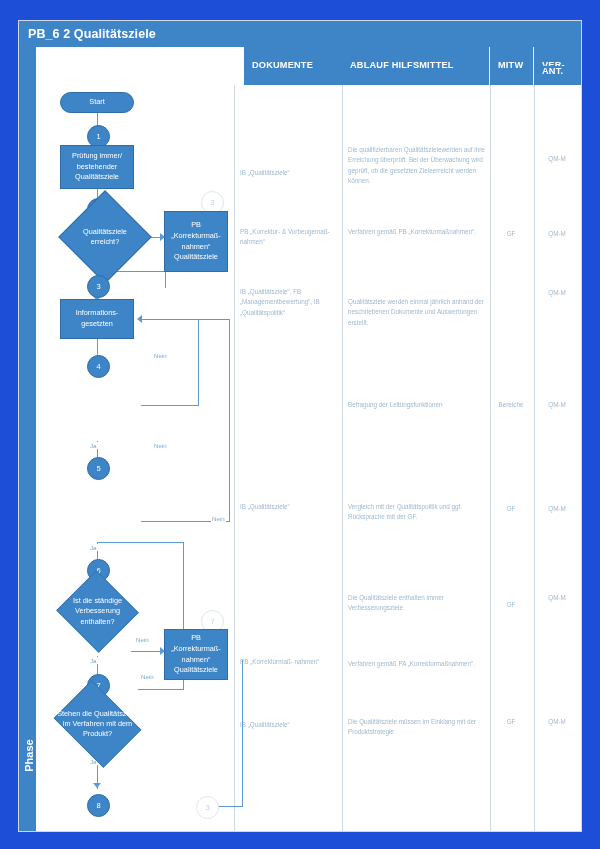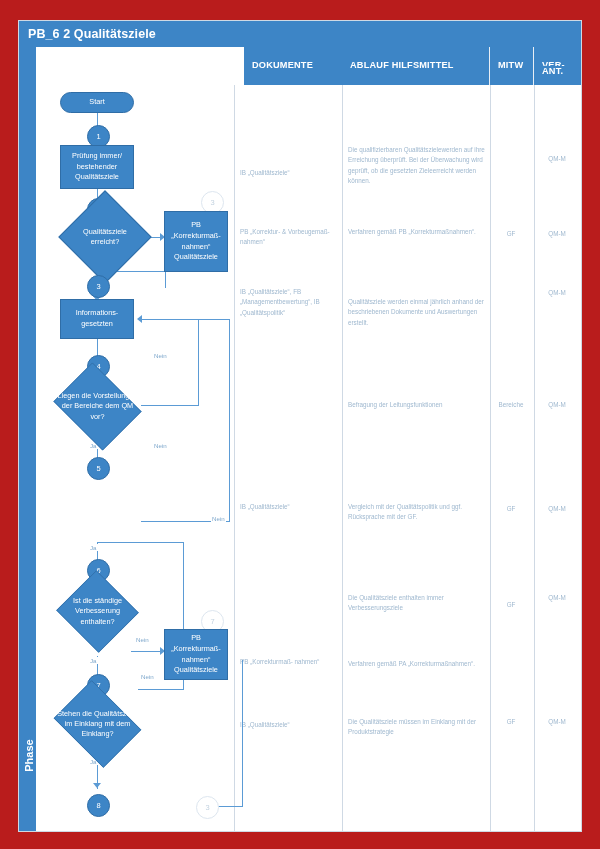--- a/index.html
+++ b/index.html
@@ -1,18 +1,18 @@
 <!DOCTYPE html>
 <html><head>
 <meta charset="utf-8">
 <style>
   html,body{margin:0;padding:0;background:#ffffff;}
   body{width:600px;height:849px;font-family:"Liberation Sans",sans-serif;-webkit-font-smoothing:antialiased;}
 
-  .page{position:relative;width:600px;height:849px;overflow:hidden;background:#b91c1c;}
+  .page{position:relative;width:600px;height:849px;overflow:hidden;background:#1d4ed8;}
 
   
   .frame{position:absolute;left:18px;top:20px;width:564px;height:812px;
          border:1px solid #cfd9e4;background:#ffffff;box-sizing:border-box;}
 
   
   .titlebar{position:absolute;left:19px;top:21px;width:562px;height:26px;
             background:#3d85c6;display:flex;align-items:center;box-sizing:border-box;}
   .titlebar .txt{color:#ffffff;font-size:12.5px;font-weight:bold;padding-left:9px;letter-spacing:.1px;}
 
@@ -240,24 +240,20 @@
       <span>PB „Korrekturmaß- nahmen“ Qualitätsziele</span>
     </div>
 
     <div class="badge" style="left:51px;top:190px;">3</div>
 
     <div class="shape node" style="left:24px;top:214px;width:74px;height:40px;padding:0 3px;">
       <span>Informations- gesetzten</span>
     </div>
     <div class="badge" style="left:51px;top:270px;">4</div>
 
-    <div class="diamond" style="left:18px;top:287px;width:87px;height:69px;">
-      <div class="dshape" style="transform:rotate(45deg) scale(.8);"></div>
-      <div class="dtext">Liegen die Vorstellungen der Bereiche dem QM vor?</div>
-    </div>
 
     <div class="badge" style="left:51px;top:372px;">5</div>
 
 
     <div class="badge" style="left:51px;top:474px;">6</div>
 
     <div class="diamond" style="left:24px;top:491px;width:75px;height:71px;">
       <div class="dshape" style="transform:rotate(45deg) scale(.8);"></div>
       <div class="dtext">Ist die ständige Verbesserung enthalten?</div>
     </div>
@@ -265,21 +261,21 @@
     <div class="conn" style="left:165px;top:525px;">7</div>
 
     <div class="shape node" style="left:128px;top:544px;width:64px;height:51px;padding:0 2px;">
       <span>PB „Korrekturmaß- nahmen“ Qualitätsziele</span>
     </div>
 
     <div class="badge" style="left:51px;top:589px;">7</div>
 
     <div class="diamond" style="left:17px;top:605px;width:89px;height:68px;">
       <div class="dshape" style="transform:rotate(45deg) scale(.79);"></div>
-      <div class="dtext">Stehen die Qualitätsziele im Einklang mit dem Einklang?</div>
+      <div class="dtext">Stehen die Qualitätsziele im Verfahren mit dem Produkt?</div>
     </div>
 
     <div class="badge" style="left:51px;top:709px;">8</div>
 
     <div class="conn" style="left:160px;top:711px;">3</div>
 
   </div>
 </div>
 
 </body></html>

